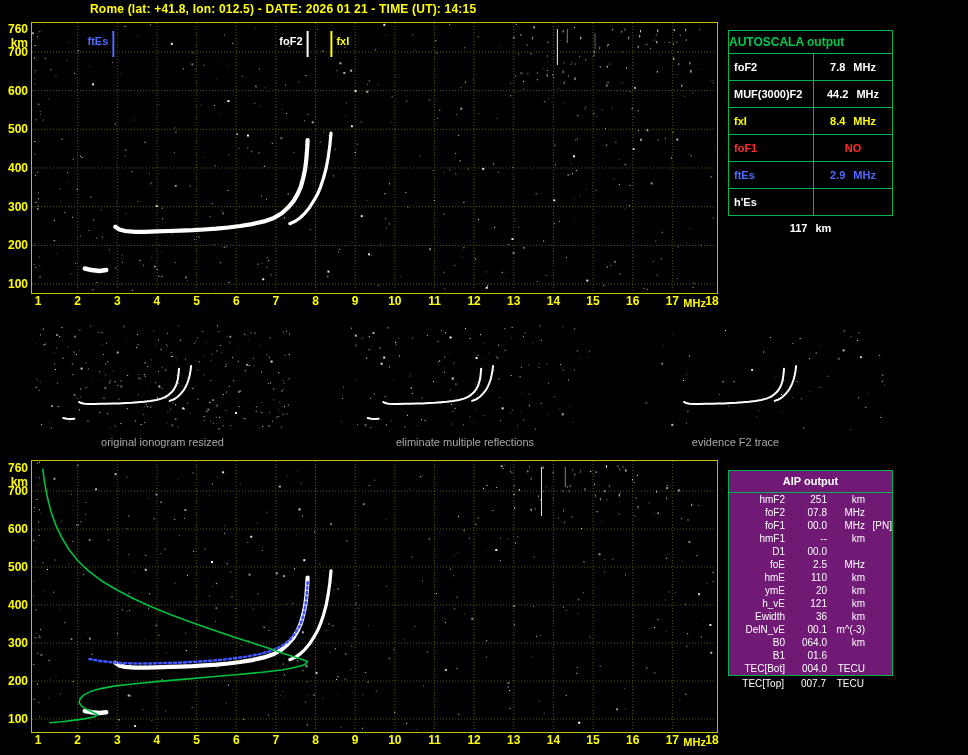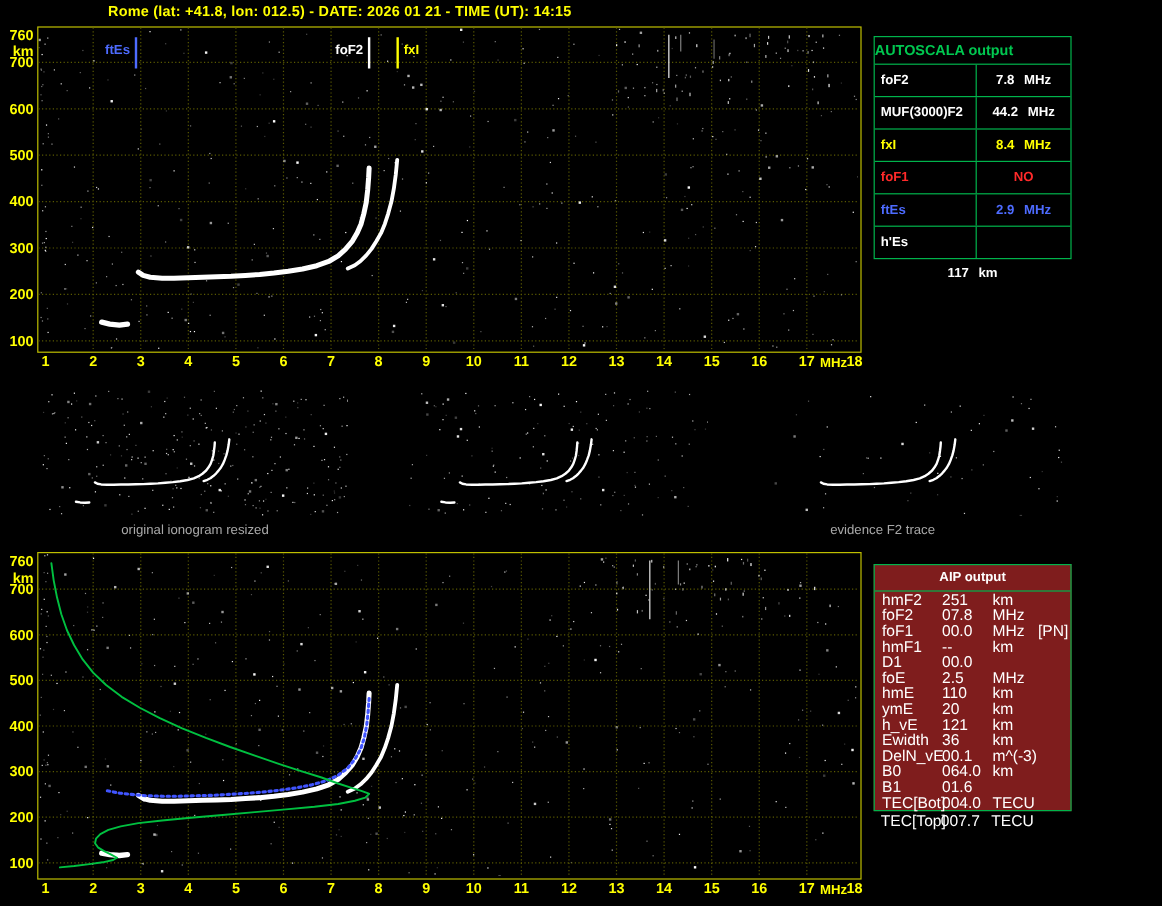--- a/index.html
+++ b/index.html
@@ -17,23 +17,23 @@
   .caption{position:absolute;color:#a8a8a8;font-size:11px;text-align:center;}
   
   #asTable{position:absolute;left:728px;top:30px;width:163px;border:1px solid #00b44c;background:#000;}
   #asTable .t-title{height:22px;line-height:22px;text-align:left;color:#00c850;font-weight:bold;font-size:12px;border-bottom:1px solid #00b44c;}
   .as-row{display:flex;height:26px;line-height:26px;border-bottom:1px solid #00b44c;font-size:11px;font-weight:bold;}
   .as-row:last-child{border-bottom:none;flex-direction:column;}
   .as-label{width:85px;padding-left:5px;border-right:1px solid #00b44c;box-sizing:border-box;}
   .as-val{flex:1;display:flex;justify-content:center;gap:8px;}
   .c-white{color:#ffffff}.c-yellow{color:#ffff00}.c-red{color:#ff2a2a}.c-blue{color:#4d6bff}
   
-  #aipTable{position:absolute;left:728px;top:470px;width:163px;border:1px solid #00b44c;background:#7f1d1d;}
+  #aipTable{position:absolute;left:728px;top:470px;width:163px;border:1px solid #00b44c;background:#701a75;}
   #aipTable .t-title{height:21px;line-height:21px;text-align:center;color:#ffffff;font-weight:bold;font-size:11px;border-bottom:1px solid #00b44c;}
-  .aip-row{display:grid;grid-template-columns:50px 42px 38px auto;height:13px;line-height:13px;color:#fff;font-size:13px;padding-left:6px;white-space:nowrap;}
+  .aip-row{display:grid;grid-template-columns:50px 42px 38px auto;height:13px;line-height:13px;color:#fff;font-size:10px;padding-left:6px;white-space:nowrap;text-align:right;}
   #aipOverflow{position:absolute;left:728px;top:677px;width:163px;}
 </style>
 </head>
 <body>
 
 <div id="app">
 
   <div class="title">Rome (lat: +41.8, lon: 012.5) - DATE: 2026 01 21 - TIME (UT): 14:15</div>
 
   <div class="plot" id="topPlot">
@@ -1049,20 +1049,21 @@
         <rect x="187.6386799570173" y="50.724407779052854" width="1" height="1" fill="#fff" opacity="0.6066551240161062"></rect>
         <rect x="197.7290002175141" y="32.77415475924499" width="2" height="2" fill="#fff" opacity="0.36993274055421355"></rect>
         <rect x="209.72020998015068" y="104.06678029918112" width="2" height="2" fill="#fff" opacity="0.23174039199948313"></rect>
         <rect x="159.67018929775804" y="12.94686229317449" width="1" height="1" fill="#fff" opacity="0.9103822449222208"></rect>
         <rect x="203.73396530281752" y="5.321021836716682" width="1" height="1" fill="#fff" opacity="0.908455808274448"></rect>
         <polyline points="44.1,77.0 46.2,78.1 49.3,78.7 54.4,79.0 59.6,79.0 65.8,78.8 71.9,78.7 78.1,78.5 84.3,78.4 90.5,78.1 96.6,77.8 102.8,77.3 109.0,76.8 115.2,76.0 121.3,75.0 126.5,73.6 130.6,71.8 133.7,69.8 136.8,67.1 138.8,64.4 140.5,61.6 141.7,58.3 142.7,54.8 143.3,50.8 143.8,46.7 144.0,43.8" fill="none" stroke="#fff" stroke-width="2" stroke-linecap="round" stroke-linejoin="round"></polyline>
         <polyline points="134.7,75.9 137.8,74.8 140.3,73.5 142.7,71.7 145.0,69.6 147.1,67.2 149.1,64.6 150.8,61.6 152.2,58.3 153.6,54.5 154.7,50.3 155.5,45.9 156.1,41.1" fill="none" stroke="#fff" stroke-width="2" stroke-linecap="round" stroke-linejoin="round"></polyline>
       </svg>
   </div>
   <div class="caption" style="left:35px;top:436px;width:255px;">original ionogram resized</div>
+  <div class="caption" style="left:340px;top:436px;width:250px;">eliminate multiple reflections</div>
   <div class="caption" style="left:608px;top:436px;width:255px;">evidence F2 trace</div>
 
   <div class="plot" id="bottomPlot">
     <svg id="botSvg" width="683" height="269" viewBox="0 0 683 269">
         <line x1="45.64705882352941" y1="0" x2="45.64705882352941" y2="269" stroke="#5a5a00" stroke-width="1" stroke-dasharray="1,2"></line>
         <line x1="85.29411764705883" y1="0" x2="85.29411764705883" y2="269" stroke="#5a5a00" stroke-width="1" stroke-dasharray="1,2"></line>
         <line x1="124.94117647058823" y1="0" x2="124.94117647058823" y2="269" stroke="#5a5a00" stroke-width="1" stroke-dasharray="1,2"></line>
         <line x1="164.58823529411765" y1="0" x2="164.58823529411765" y2="269" stroke="#5a5a00" stroke-width="1" stroke-dasharray="1,2"></line>
         <line x1="204.23529411764707" y1="0" x2="204.23529411764707" y2="269" stroke="#5a5a00" stroke-width="1" stroke-dasharray="1,2"></line>
         <line x1="243.88235294117646" y1="0" x2="243.88235294117646" y2="269" stroke="#5a5a00" stroke-width="1" stroke-dasharray="1,2"></line>

